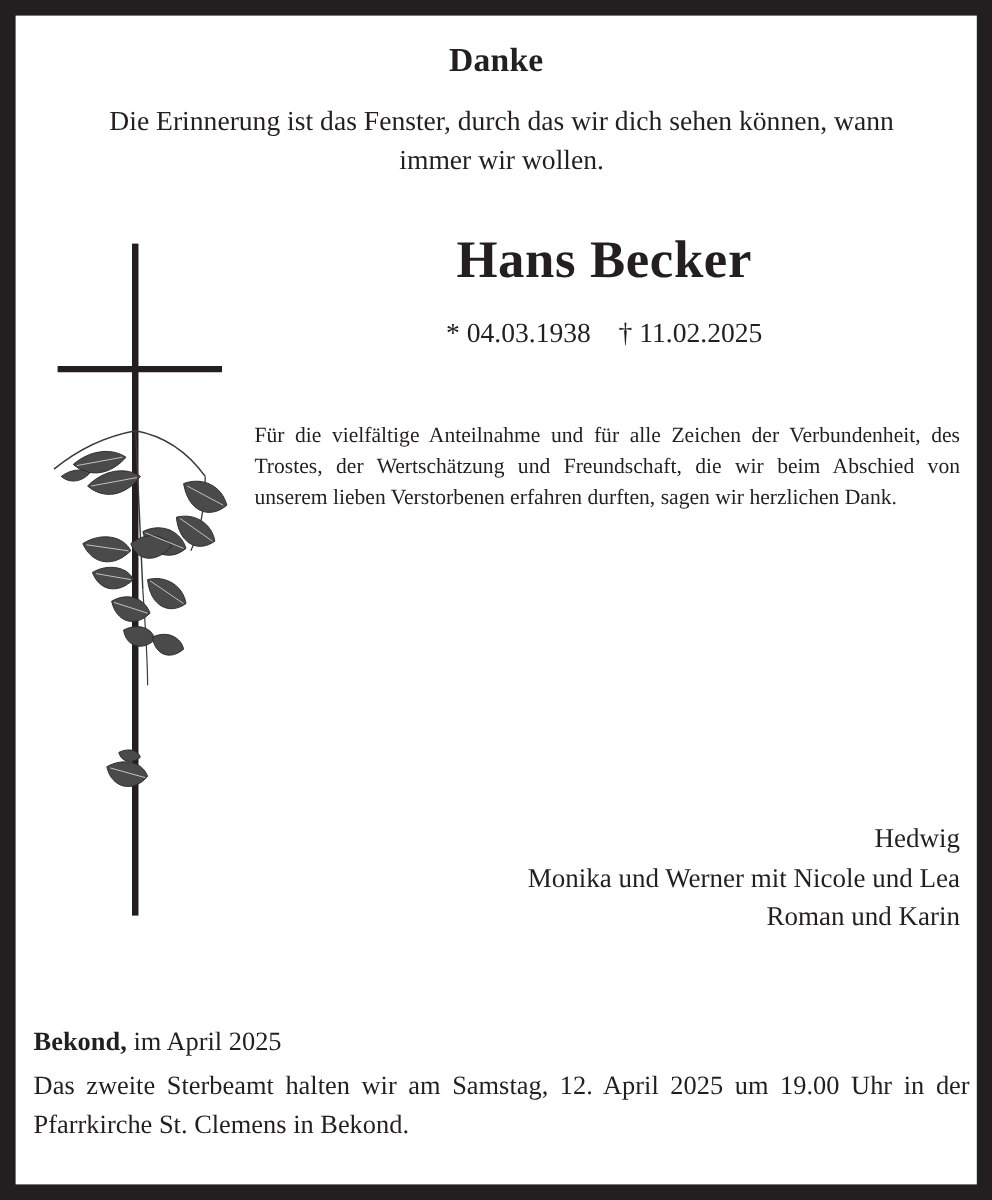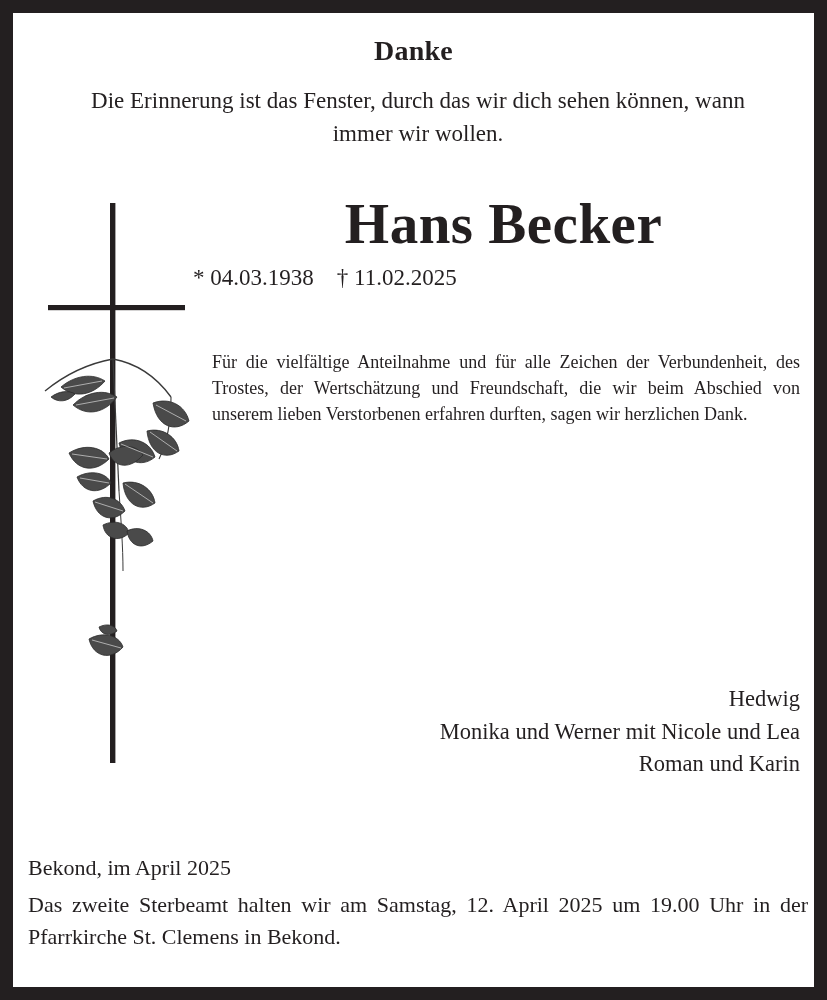--- a/index.html
+++ b/index.html
@@ -34,28 +34,28 @@
     font-size:23px;
     line-height:1.42;
     text-align:center;
   }
 
   
   .name{
     position:absolute;
     left:180px;top:178px;width:621px;
     text-align:center;
-    font-size:57px;
+    font-size:44px;
     font-weight:bold;
     letter-spacing:.5px;
   }
   .dates{
     position:absolute;
     left:180px;top:252px;width:621px;
-    text-align:left;
+    text-align:center;
     font-size:23px;
     white-space:pre;
   }
 
   
   .body-block{
     position:absolute;
     left:199px;top:336px;width:588px;
   }
   .para{
@@ -74,21 +74,21 @@
     text-align:right;
   }
 
   
   .place-line{
     position:absolute;
     left:15px;top:840px;width:780px;
     font-size:22px;
     line-height:1.4;
   }
-  .place-line b{font-weight:normal;}
+  .place-line b{font-weight:bold;}
   .service{
     position:absolute;
     left:15px;top:876px;width:780px;
     font-size:22px;
     line-height:1.45;
     text-align:justify;
     text-justify:inter-word;
   }
 
   

